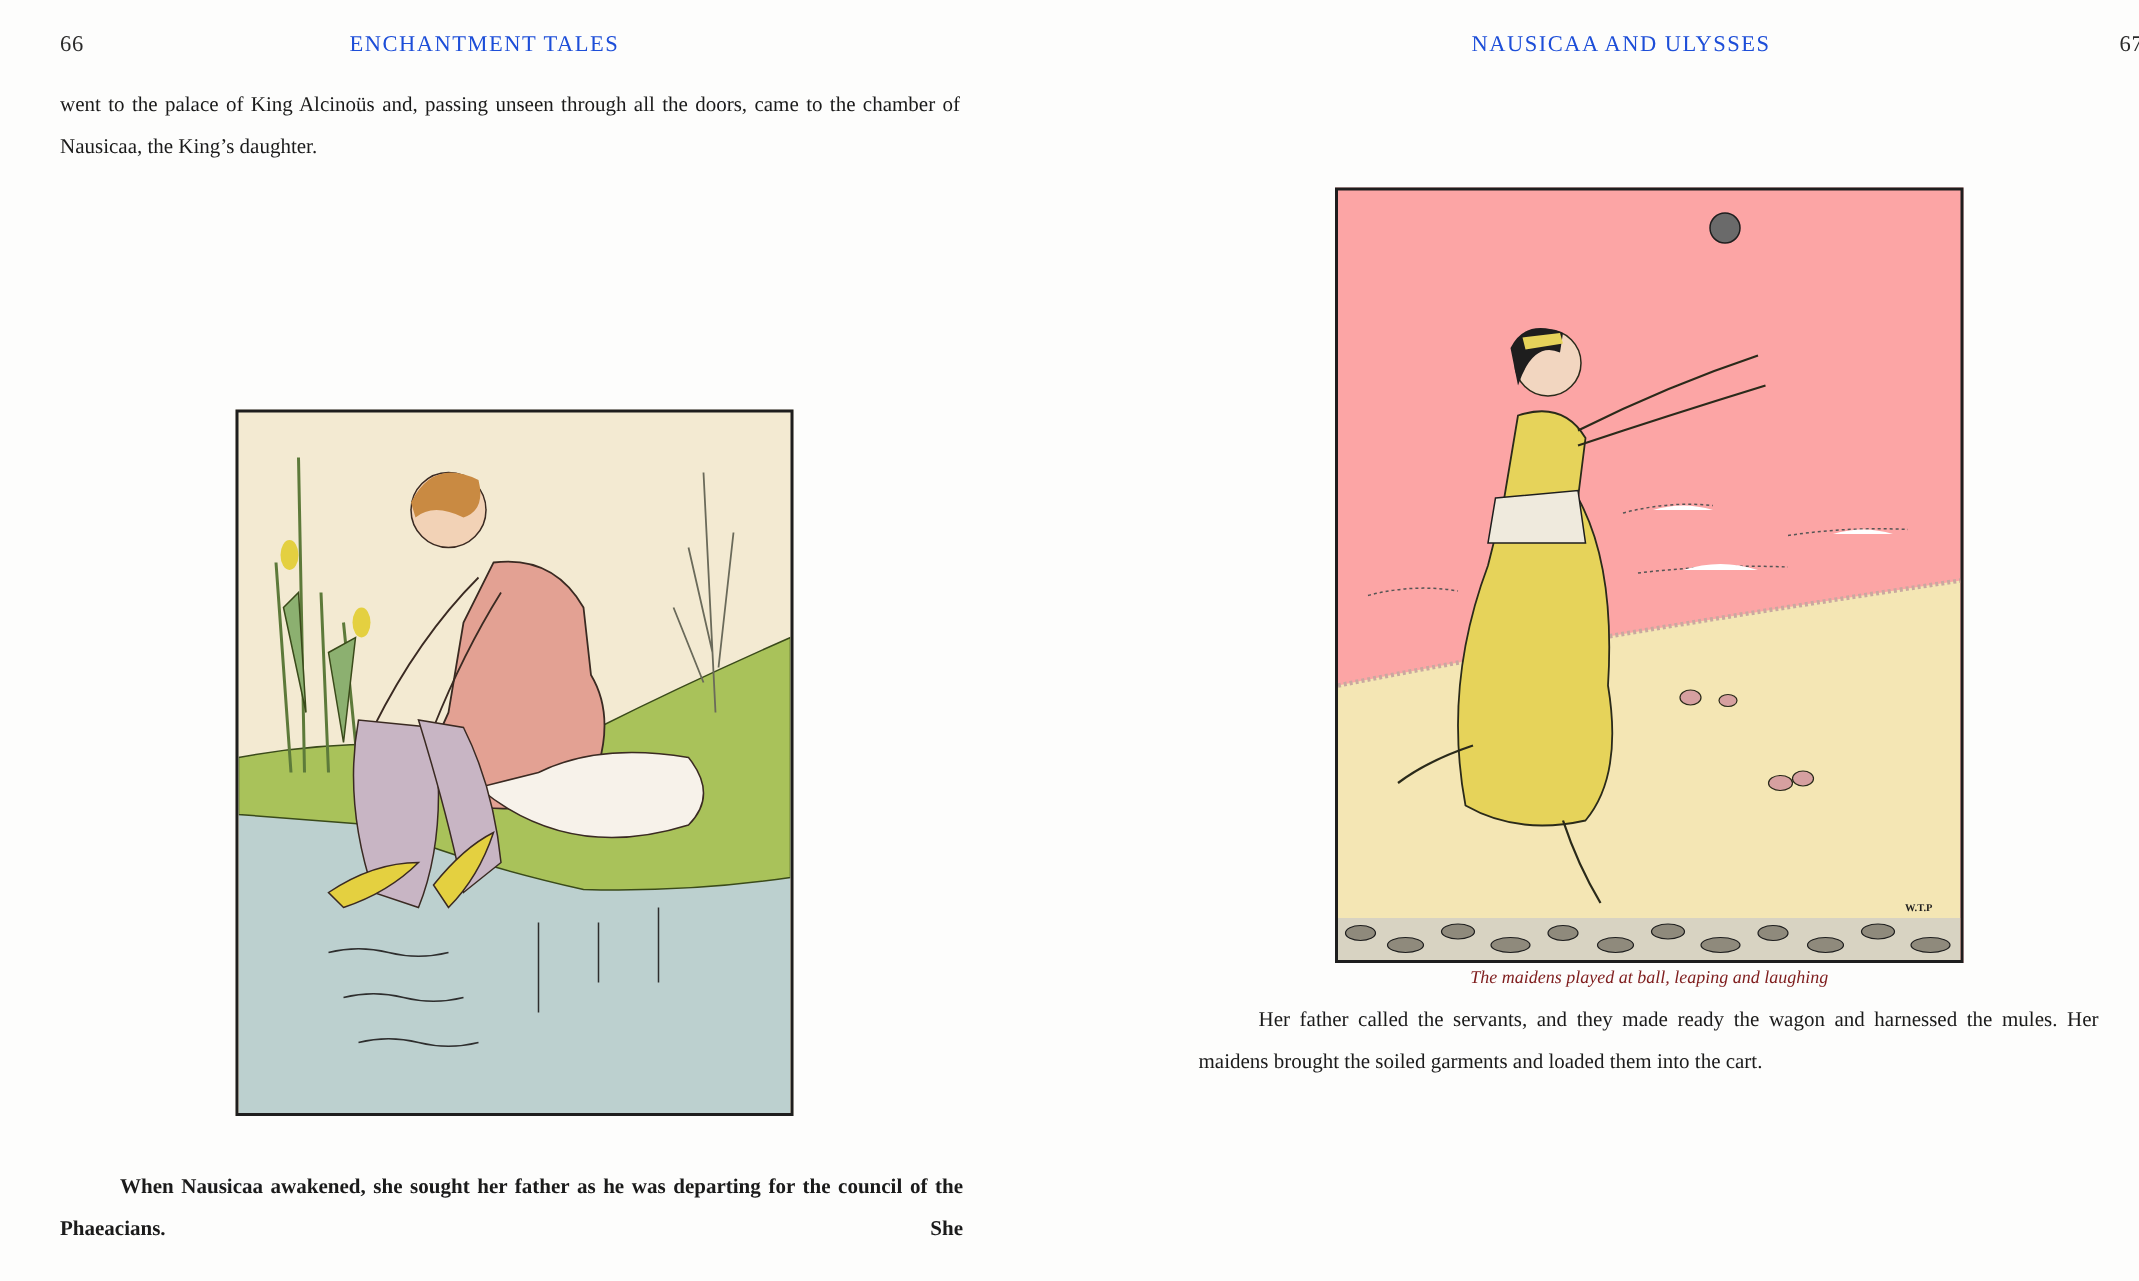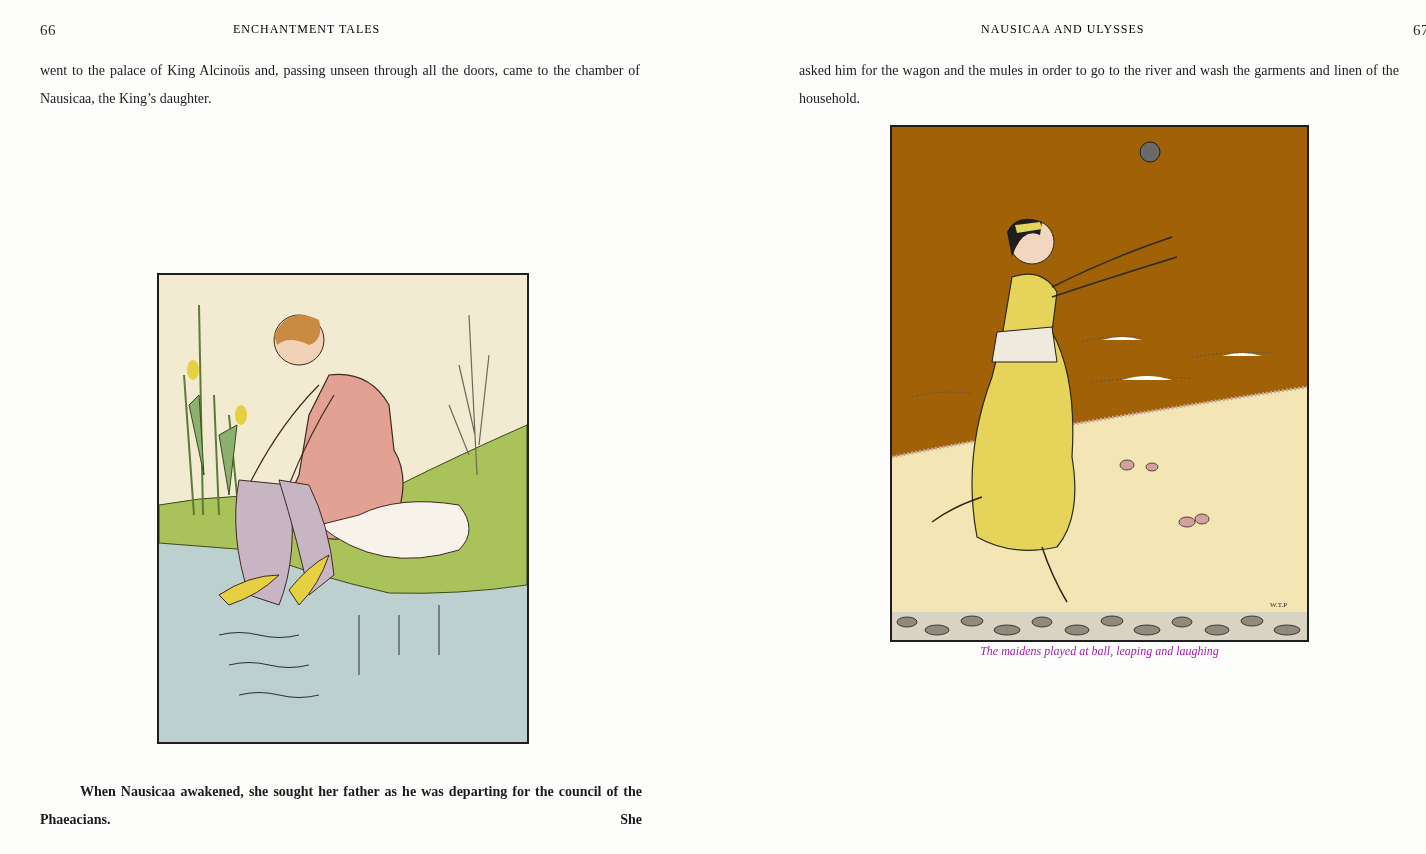--- a/index.html
+++ b/index.html
@@ -2,27 +2,27 @@
 <html><head>
 <meta charset="utf-8">
 <style>
   html, body { margin:0; padding:0; }
   body { width:1426px; height:854px; background:#fdfdfc; position:relative; overflow:hidden;
          font-family:"Liberation Serif","DejaVu Serif",serif; color:#1b1b1b; }
   .page { position:absolute; top:0; height:854px; }
   .page.left { left:0; width:713px;margin-left:15px; }
   .page.right { left:713px; width:713px; }
   .folio { position:absolute; top:22px; font-size:15px; letter-spacing:0.5px; color:#2a2a2a; }
-  .runhead { position:absolute; top:22px; font-size:12px; letter-spacing:1px; color:#000000; }
+  .runhead { position:absolute; top:22px; font-size:15px; letter-spacing:1px; color:#1d4ed8; }
   .text { position:absolute; font-size:14px; line-height:28px; text-align:justify; }
   .text p { margin:0; }
   .text p.indent { text-indent:40px; }
   .text p.last { text-align-last:justify; }
   .illus { position:absolute; border:2px solid #1e1e1e; overflow:hidden; }
-  .caption { position:absolute; font-style:italic; font-size:12px; color:#a21caf; text-align:center; }
+  .caption { position:absolute; font-style:italic; font-size:12px; color:#7f1d1d; text-align:center; }
   svg { display:block; }
 </style>
 </head>
 <body>
 
 <div class="page left">
   <div class="folio" style="left:25px;">66</div>
   <div class="runhead" style="left:218px;">ENCHANTMENT TALES</div>
 
   <div class="text" style="left:25px; top:57px; width:600px;">
@@ -62,25 +62,22 @@
 
   <div class="text" style="left:25px; top:778px; width:602px;font-weight:bold;">
     <p class="indent last">When Nausicaa awakened, she sought her father as he was departing for the council of the Phaeacians. She</p>
   </div>
 </div>
 
 <div class="page right">
   <div class="runhead" style="left:268px;">NAUSICAA AND ULYSSES</div>
   <div class="folio" style="left:667px;margin-left:33px;">67</div>
 
-  <div class="text" style="left:86px; top:57px; width:600px;">
-    <p>asked him for the wagon and the mules in order to go to the river and wash the garments and linen of the household.</p>
-  </div>
 
-  <div class="illus" style="left:177px; top:125px; width:415px; height:513px; background:#a16207;">
+  <div class="illus" style="left:177px; top:125px; width:415px; height:513px; background:#fca5a5;font-weight:bold;">
     <svg width="415" height="513" viewBox="0 0 415 513">
 
       <path d="M0 330 Q150 300 415 260 L415 513 L0 513 Z" fill="#f4e6b4"></path>
       <path d="M0 330 Q150 300 415 260" stroke="#c9a8a0" stroke-width="3" fill="none" stroke-dasharray="2 2"></path>
 
       <rect x="0" y="485" width="415" height="28" fill="#d8d3c2"></rect>
       <g fill="#8f8a7c" stroke="#1e1e1e" stroke-width="0.8">
         <ellipse cx="15" cy="495" rx="10" ry="5"></ellipse>
           <ellipse cx="45" cy="503" rx="12" ry="5"></ellipse>
         <ellipse cx="80" cy="494" rx="11" ry="5"></ellipse>
@@ -117,14 +114,15 @@
           <ellipse cx="260" cy="340" rx="6" ry="4"></ellipse>
         <ellipse cx="295" cy="395" rx="8" ry="5"></ellipse>
           <ellipse cx="310" cy="392" rx="7" ry="5"></ellipse>
       </g>
       <text x="378" y="480" font-size="7" fill="#1e1e1e" font-family="Liberation Serif, serif">W.T.P</text>
     </svg>
   </div>
   <div class="caption" style="left:177px; top:644px; width:419px;">The maidens played at ball, leaping and laughing</div>
 
   <div class="text" style="left:86px; top:667px; width:600px;">
+    <p class="indent">Her father called the servants, and they made ready the wagon and harnessed the mules. Her maidens brought the soiled garments and loaded them into the cart.</p>
   </div>
 </div>
 
 </body></html>

